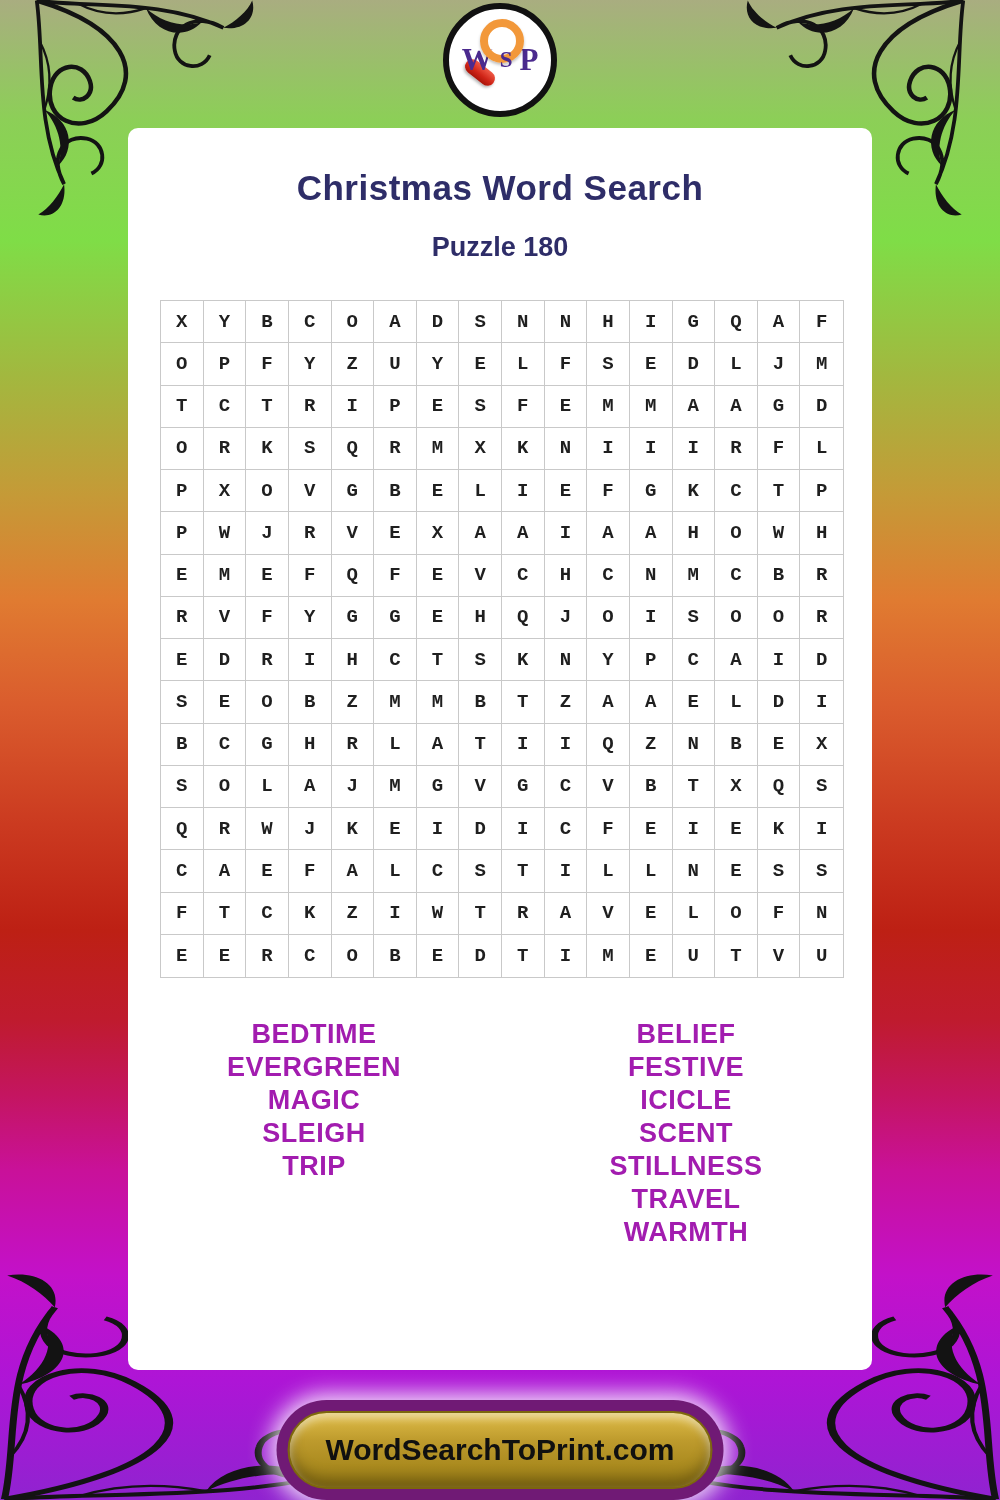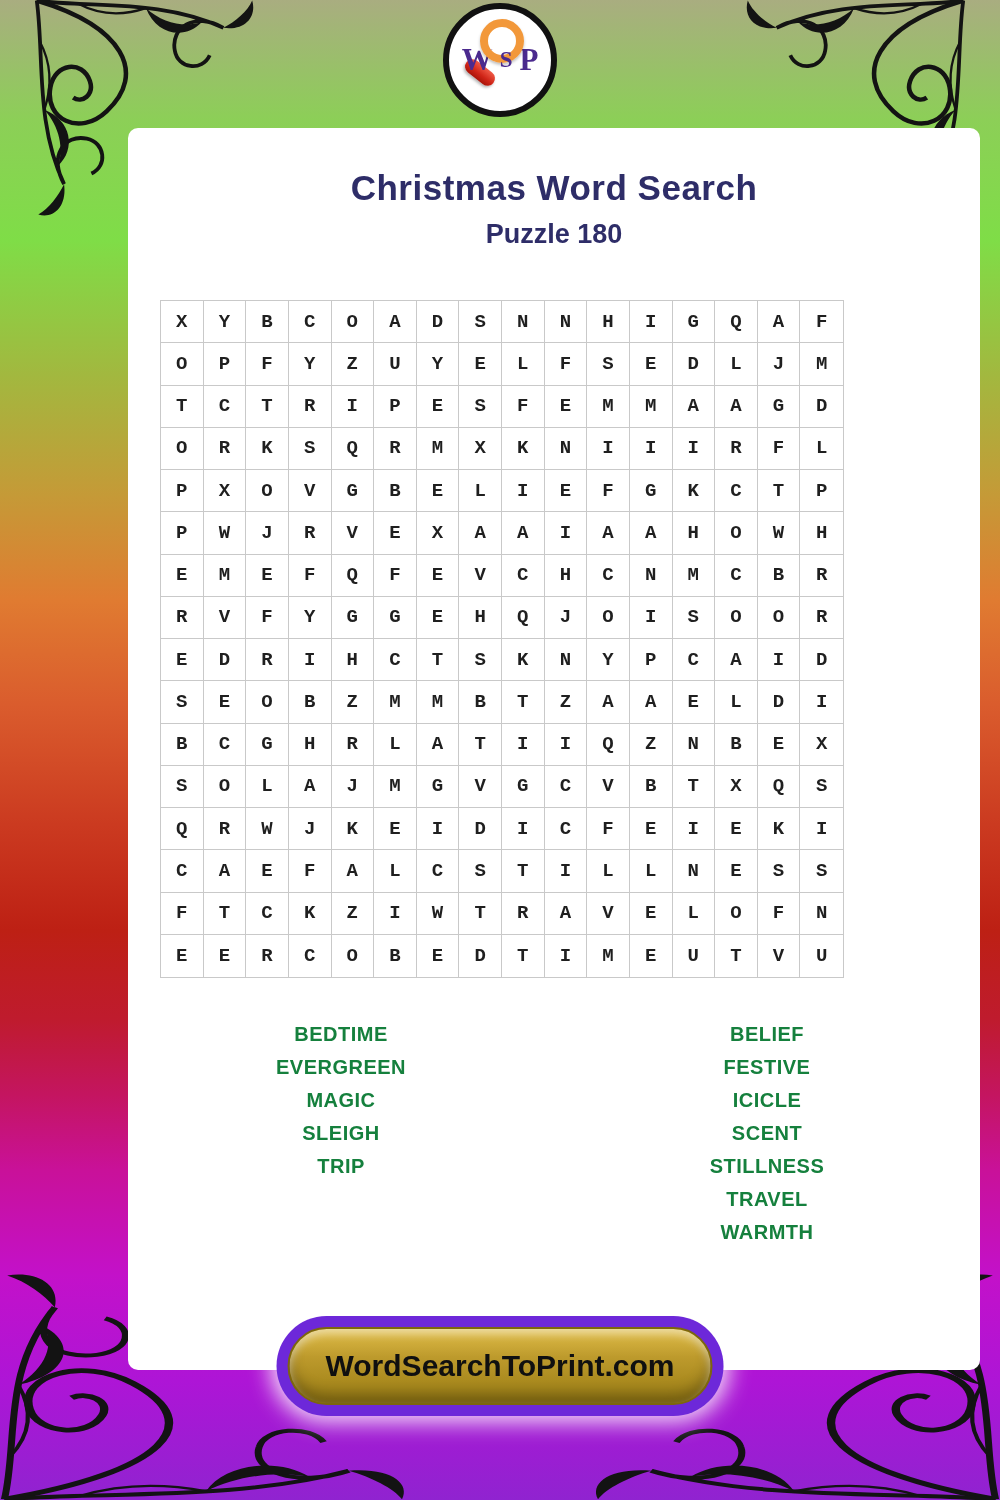--- a/index.html
+++ b/index.html
@@ -61,32 +61,32 @@
     position:absolute; left:14px; top:56px;
     width:34px; height:15px; border-radius:8px;
     background:linear-gradient(180deg,#ef5a47 0%,#cf2417 60%,#a81409 100%);
     transform:rotate(38deg);
     box-shadow:0 2px 3px rgba(0,0,0,.3);
   }
 
   
   .card {
     position:absolute; left:128px; top:128px;
-    width:852px; height:1242px;
+    width:744px; height:1242px;
     background:#ffffff; border-radius:10px;
     z-index:2;
   }
   .title {
     margin-top:40px;
     text-align:center;
     font-size:35px; font-weight:bold; color:#2e2d68;
     letter-spacing:.5px;
   }
   .subtitle {
-    margin-top:11px;
+    margin-top:24px;
     text-align:center;
     font-size:27px; font-weight:bold; color:#2e2d68;
   }
 
   
   .grid {
     position:absolute; left:32px; top:172px;
     width:684px; height:678px;
     display:grid;
     grid-template-columns:repeat(16,1fr);
@@ -104,28 +104,28 @@
   .cell:nth-child(16n) { border-right:none; }
   .cell:nth-last-child(-n+16) { border-bottom:none; }
 
   
   .words {
     position:absolute; left:0; top:890px; width:100%;
     display:flex;
   }
   .word-col { width:50%; text-align:center; }
   .word-item {
-    font-size:20px; font-weight:bold; color:#15803d;
+    font-size:27px; font-weight:bold; color:#a21caf;
     line-height:33px; letter-spacing:.5px;
   }
 
   
   .footer-wrap {
-    position:absolute; left:50%; top:1316px; transform:translateX(-50%);
-    background:#6d28d9; border-radius:52px; padding:11px;
+    position:absolute; left:50%; top:1400px; transform:translateX(-50%);
+    background:#701a75; border-radius:52px; padding:11px;
     box-shadow:0 0 22px 6px rgba(255,255,255,.85);
     z-index:6;
   }
   .footer-btn {
     display:block;
     background:linear-gradient(180deg,#e0bd48 0%,#bd9a2c 38%,#9a7d14 100%);
     border:2px solid #7c660e;
     border-radius:42px;
     padding:20px 36px;
     font-size:30px; font-weight:bold; color:#101010;

